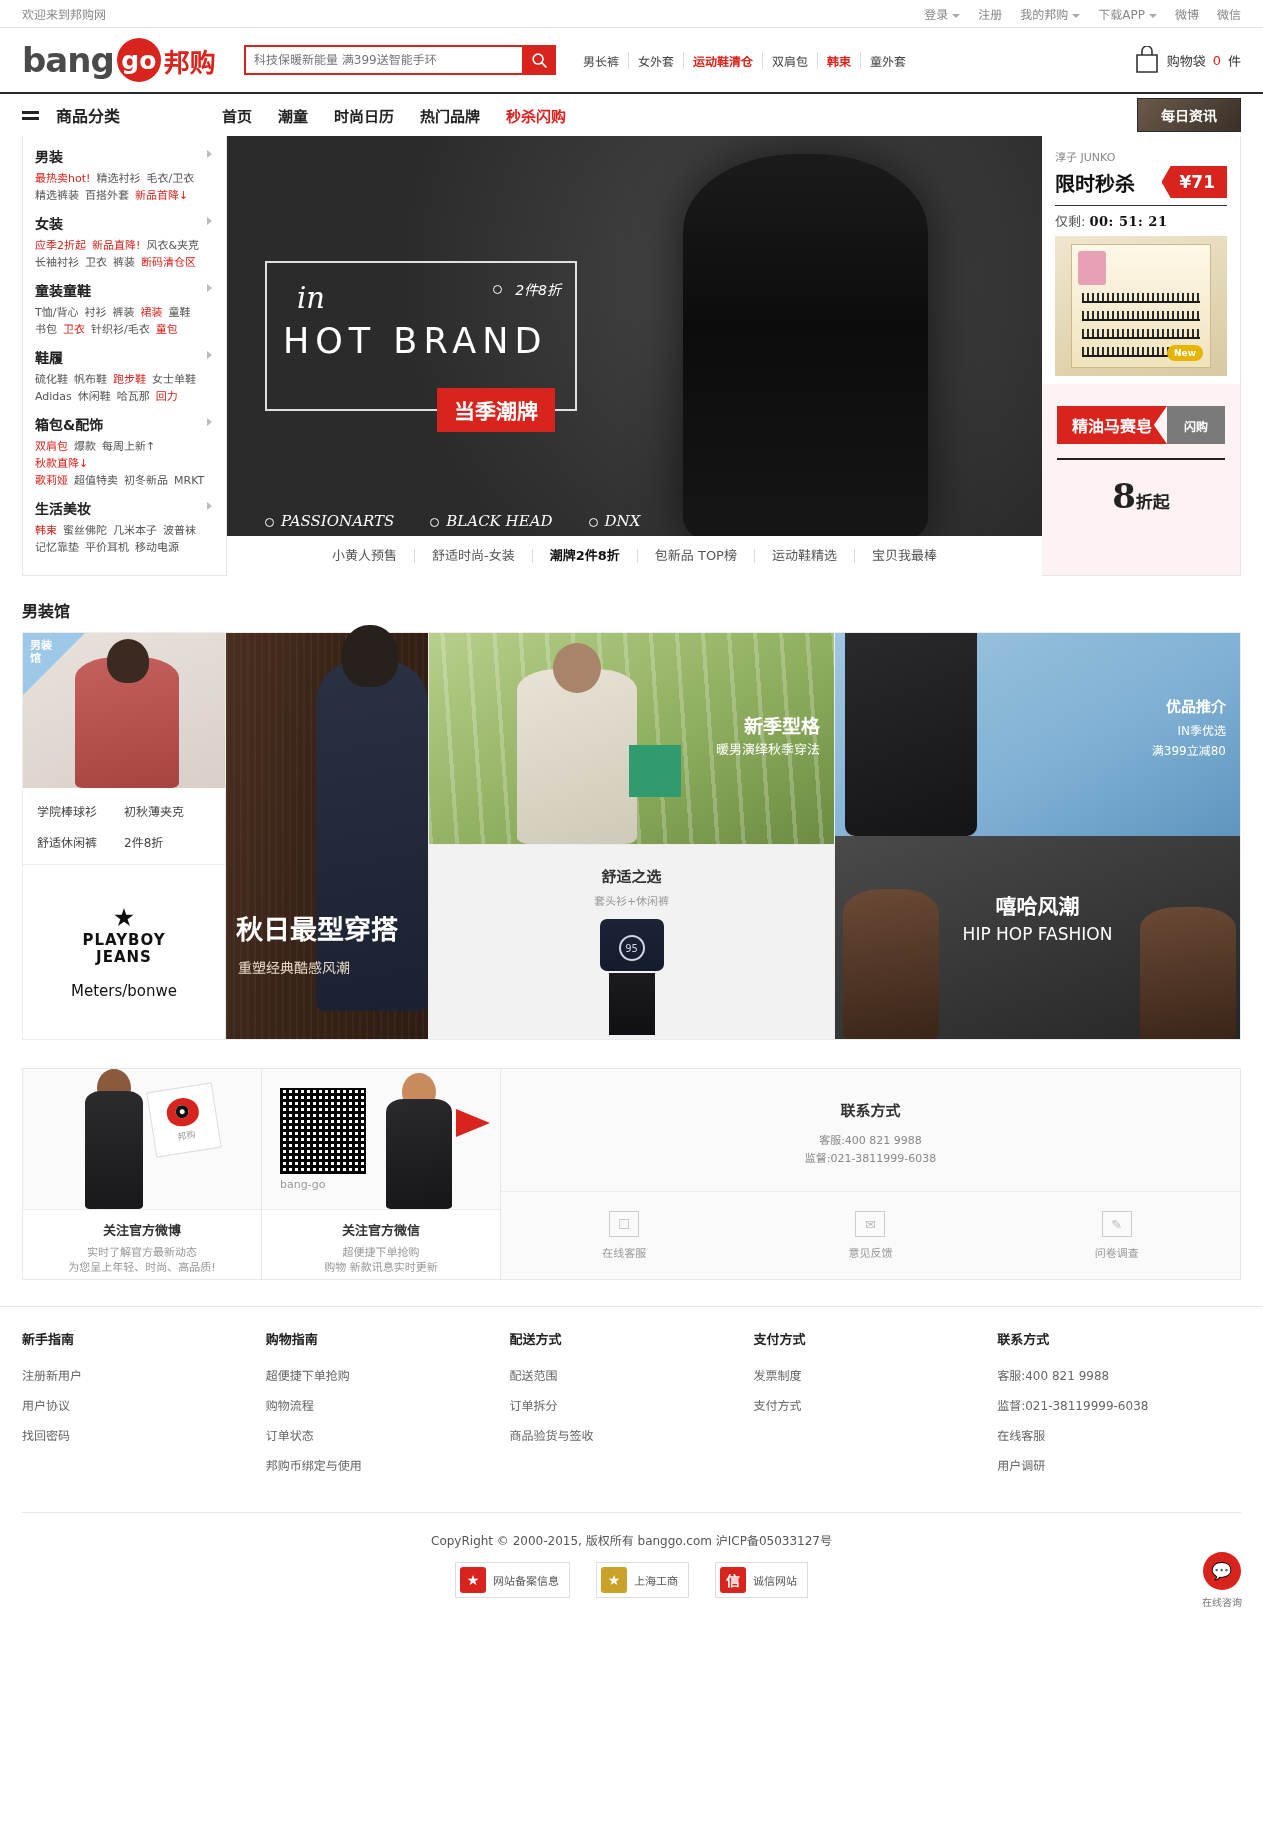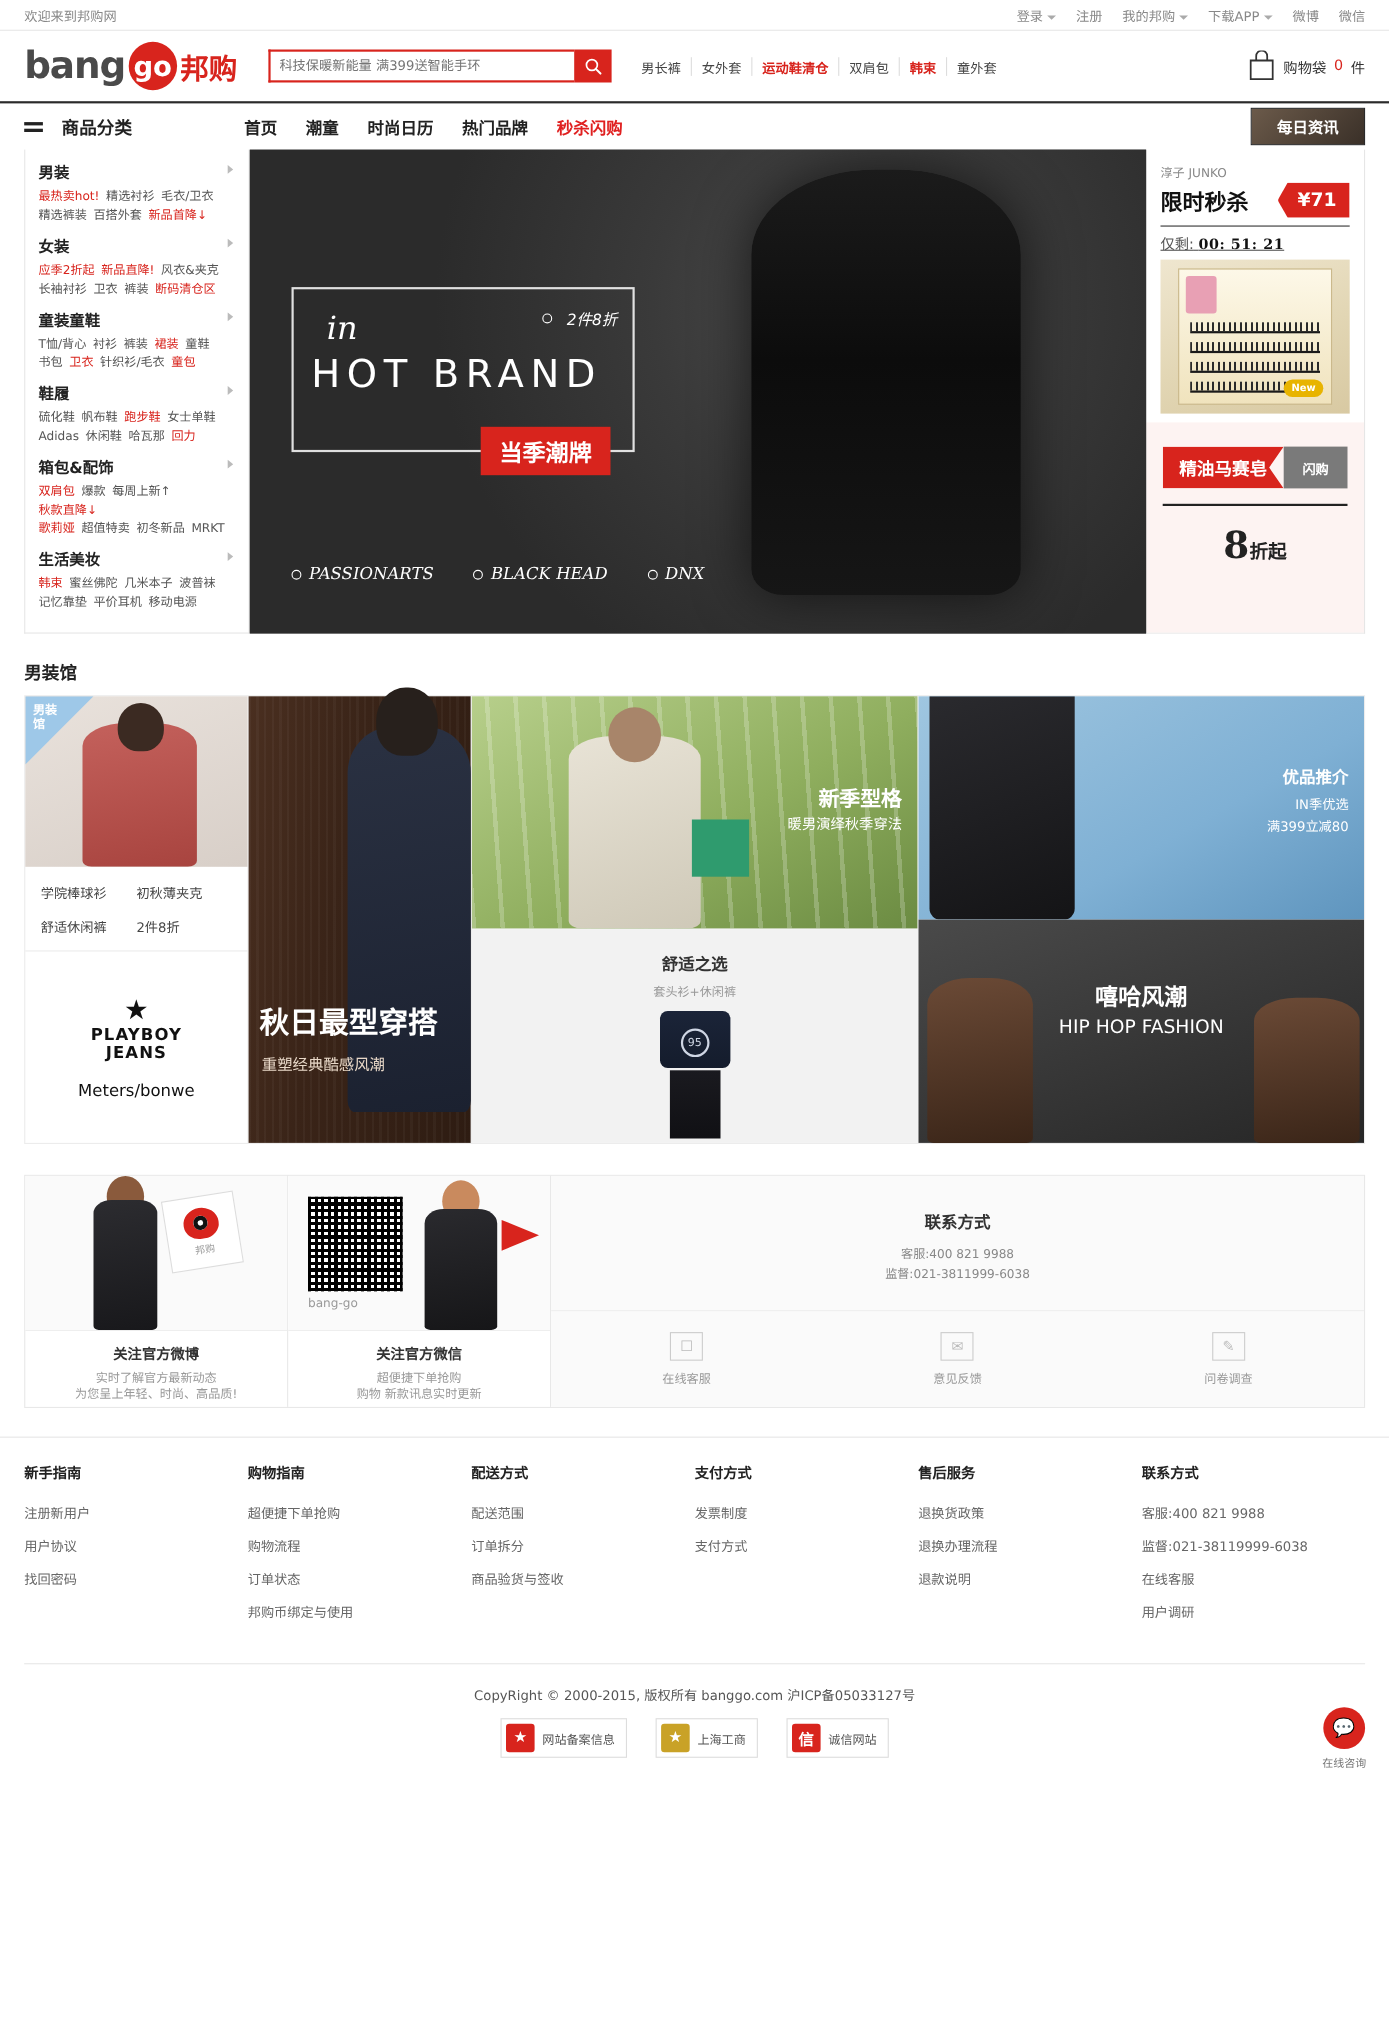--- a/index.html
+++ b/index.html
@@ -296,21 +296,21 @@
   .flash-title { font-size: 20px; font-weight: bold; color: #111; }
   .flash-price {
     background: #d8241d;
     color: #fff;
     font-size: 17px;
     font-weight: bold;
     padding: 6px 12px 6px 18px;
     clip-path: polygon(14% 0, 100% 0, 100% 100%, 14% 100%, 0 50%);
   }
   .flash-rule { border: none; border-top: 1px solid #333; margin: 7px 0 5px; }
-  .flash-timer { font-size: 13px; color: #555; text-decoration: underline; }
+  .flash-timer { font-size: 13px; color: #555; }
   .flash-timer b { color: #111; font-family: "DejaVu Serif", serif; letter-spacing: .5px; }
   .flash-prod {
     height: 140px;
     margin: 6px 0 0;
     background: linear-gradient(160deg,#efe6cf,#e2d6b4 55%,#d8c9a2);
     position: relative;
     overflow: hidden;
   }
   .prod-card {
     position: absolute;
@@ -907,20 +907,28 @@
           <span>2件8折</span>
         </div>
       <div class="hero-brand">HOT BRAND</div>
     </div>
     <div class="hero-ribbon">当季潮牌</div>
     <div class="hero-brands">
       <span><i class="dot-ring"></i><span>PASSIONARTS</span></span>
       <span><i class="dot-ring"></i><span>BLACK HEAD</span></span>
       <span><i class="dot-ring"></i><span>DNX</span></span>
     </div>
+    <div class="carousel-tabs">
+      <div class="ctab">小黄人预售</div>
+      <div class="ctab">舒适时尚-女装</div>
+      <div class="ctab active">潮牌2件8折</div>
+      <div class="ctab">包新品 TOP榜</div>
+      <div class="ctab">运动鞋精选</div>
+      <div class="ctab">宝贝我最棒</div>
+    </div>
   </div>
 
   <div class="promo-col">
     <div class="promo-flash">
       <div class="flash-brand">淳子 JUNKO</div>
       <div class="flash-head">
         <div class="flash-title">限时秒杀</div>
         <div class="flash-price">¥71</div>
       </div>
       <hr class="flash-rule">
@@ -1120,26 +1128,20 @@
       <a>订单拆分</a>
       <a>商品验货与签收</a>
     </div>
 
     <div class="fcol">
       <h4>支付方式</h4>
       <a>发票制度</a>
       <a>支付方式</a>
     </div>
 
-    <div class="fcol">
-      <h4>售后服务</h4>
-      <a>退换货政策</a>
-      <a>退换办理流程</a>
-      <a>退款说明</a>
-    </div>
 
     <div class="fcol">
       <h4>联系方式</h4>
       <a>客服:400 821 9988</a>
       <a>监督:021-38119999-6038</a>
       <a>在线客服</a>
       <a>用户调研</a>
     </div>
   </div>
 

